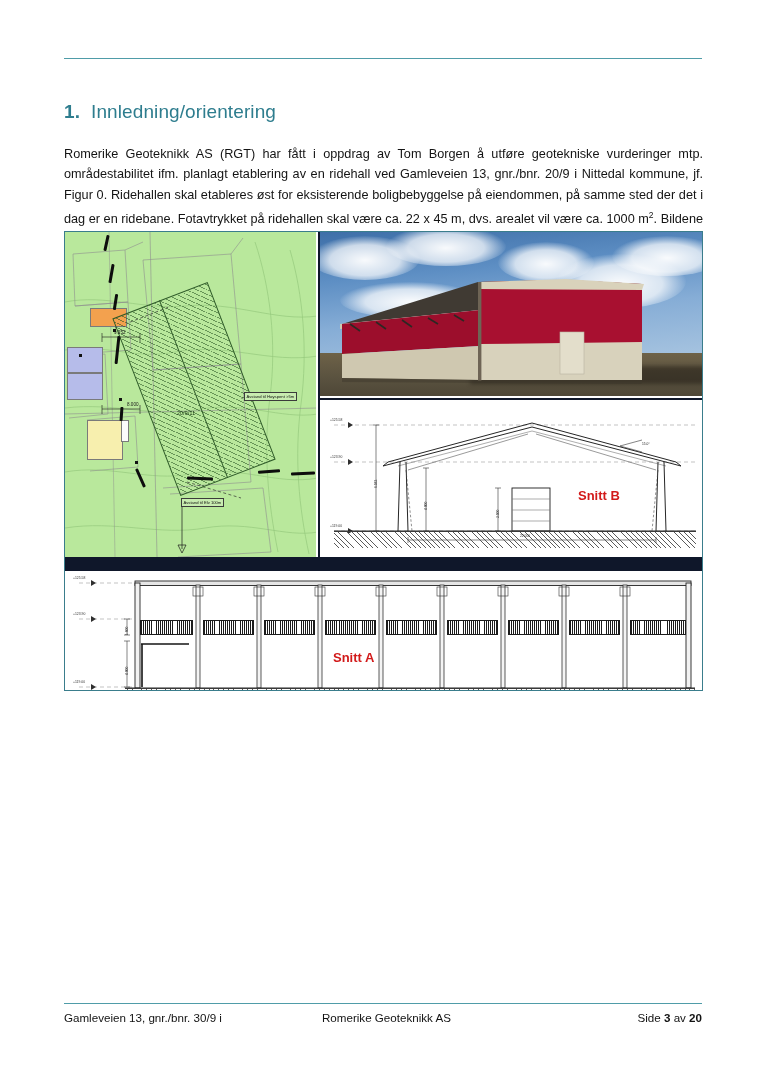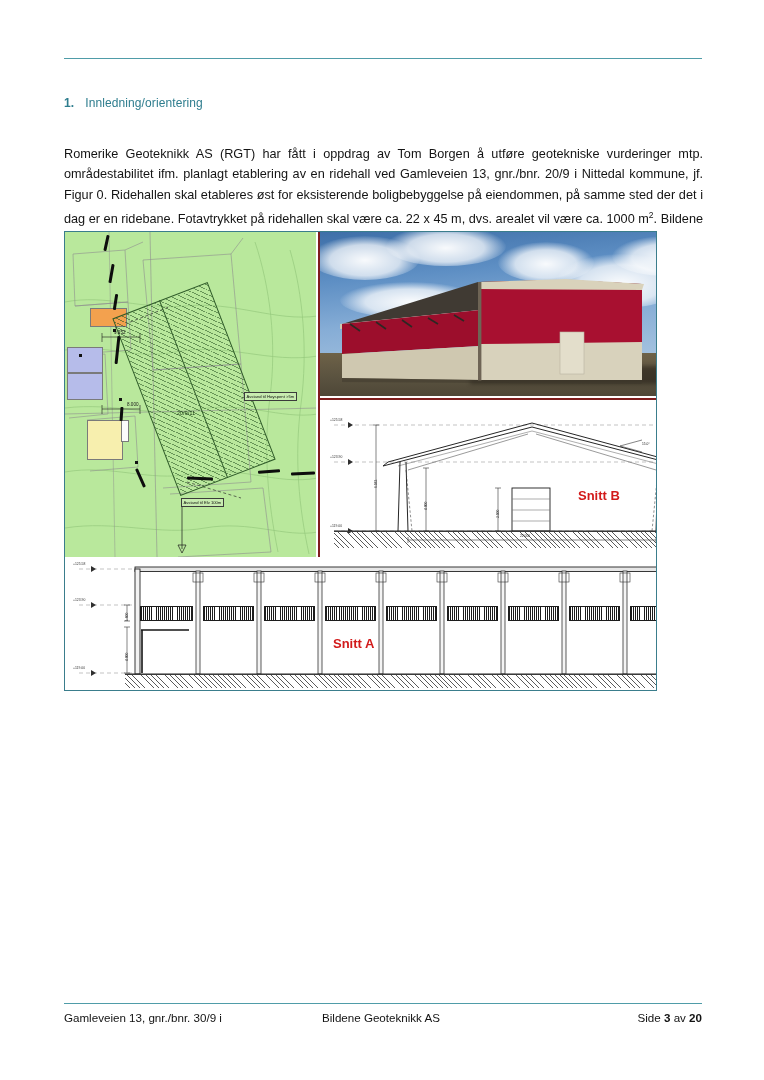--- a/index.html
+++ b/index.html
@@ -28,21 +28,21 @@
     width: 638px; height: 0;
     border-top: 1.3px solid #4F9CA8;
   }
 
   
   .heading {
     position: absolute;
     left: 64px; top: 88px;
     width: 640px;
     color: #2E7D8E;
-    font-size: 12px;
+    font-size: 19px;
     letter-spacing: .1px;
     white-space: nowrap;
   }
   .heading .num {
     font-weight: bold;
     margin-right: 11px;
   }
   .heading .txt { font-weight: normal; }
 
   
@@ -58,23 +58,23 @@
   #intro-para { top: 131px; }
   #goal-para  { top: 742px; }
   #method-para{ top: 789px; }
   .para sup { font-size: 8.5px; vertical-align: super; }
   .para i { font-style: italic; }
 
   
   .figure {
     position: absolute;
     left: 64px; top: 231px;
-    width: 593px; height: 460px;
+    width: 639px; height: 460px;
     border: 1px solid #3A7D8C;
-    background: #7f1d1d;
+    background: #0f172a;
     overflow: hidden;
   }
   .fig-top {
     position: absolute; left: 0; top: 0;
     width: 639px; height: 325px;
   }
   .fig-bottom {
     position: absolute; left: 0; top: 325px;
     width: 639px; height: 133px;
   }
@@ -177,21 +177,21 @@
     filter: blur(2px);
   }
 
   
   .section-panel {
     position: absolute;
     background: #ffffff;
     overflow: hidden;
   }
   .snittB-panel { left: 255px; top: 168px; width: 384px; height: 157px; }
-  .snittA-panel { left: 0; top: 0; width: 639px; height: 133px; }
+  .snittA-panel { left: 0; top: 14px; width: 639px; height: 133px; }
 
   .sect-label {
     position: absolute;
     color: #D21A1A;
     font-weight: bold;
     font-family: "Liberation Sans", sans-serif;
   }
   .ground-hatch {
     position: absolute;
     background:
@@ -575,17 +575,17 @@
 
 
 
 
   <div class="footer-rule"></div>
 
   <div class="footer">
     <div class="footer-left">
       <div>Gamleveien 13, gnr./bnr. 30/9 i</div>
     </div>
-    <div class="footer-mid">Bildene Geoteknikk AS</div>
+    <div class="footer-mid">Romerike Geoteknikk AS</div>
     <div class="footer-right"><span>Side </span><b>3</b><span> av </span><b>20</b></div>
   </div>
 
 </div>
 
 </body></html>

